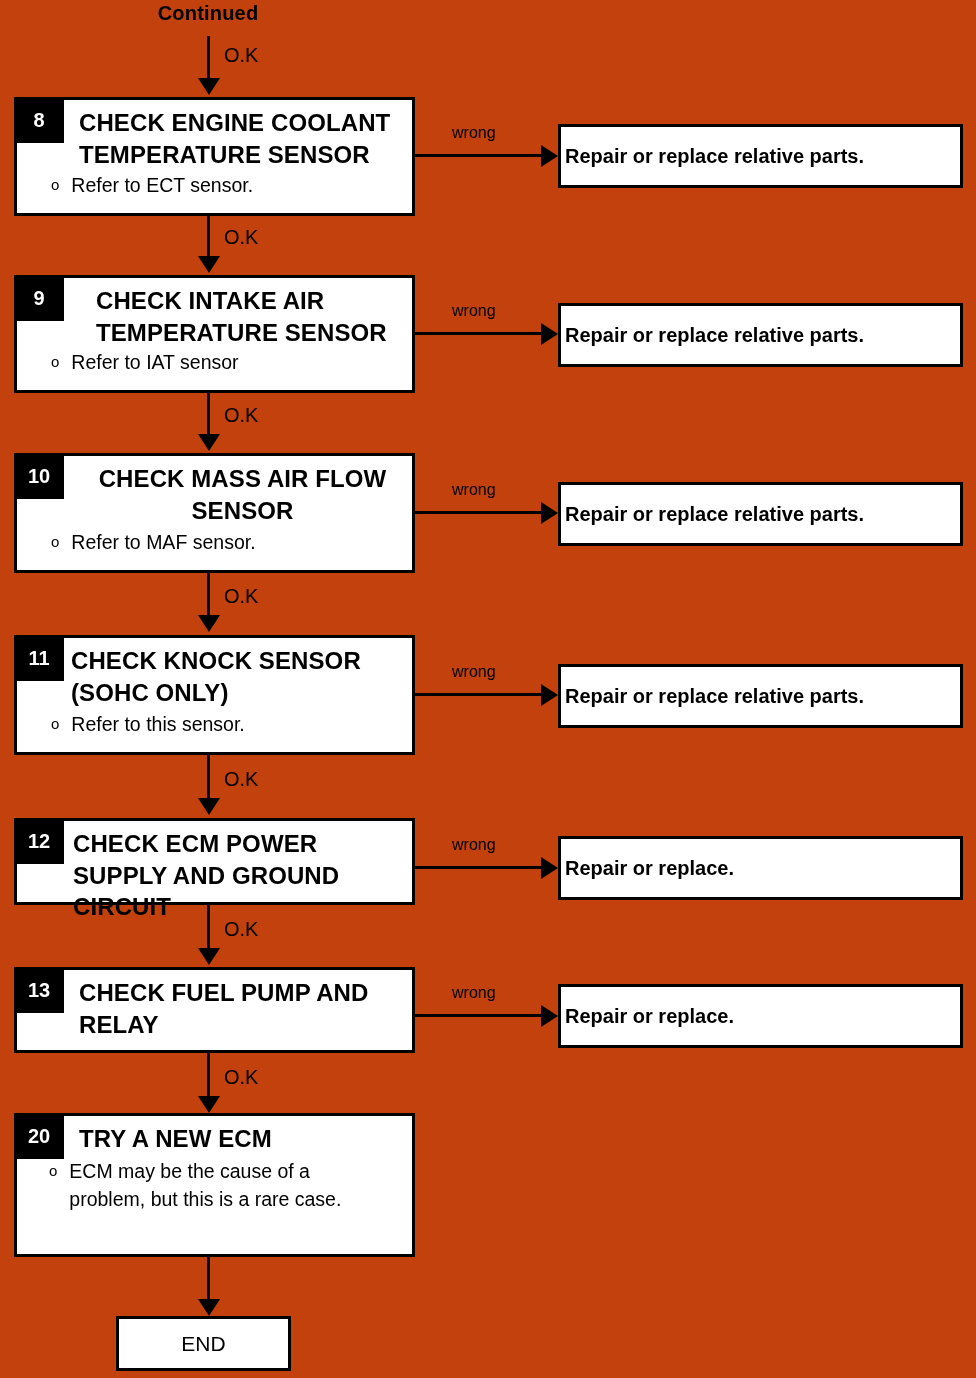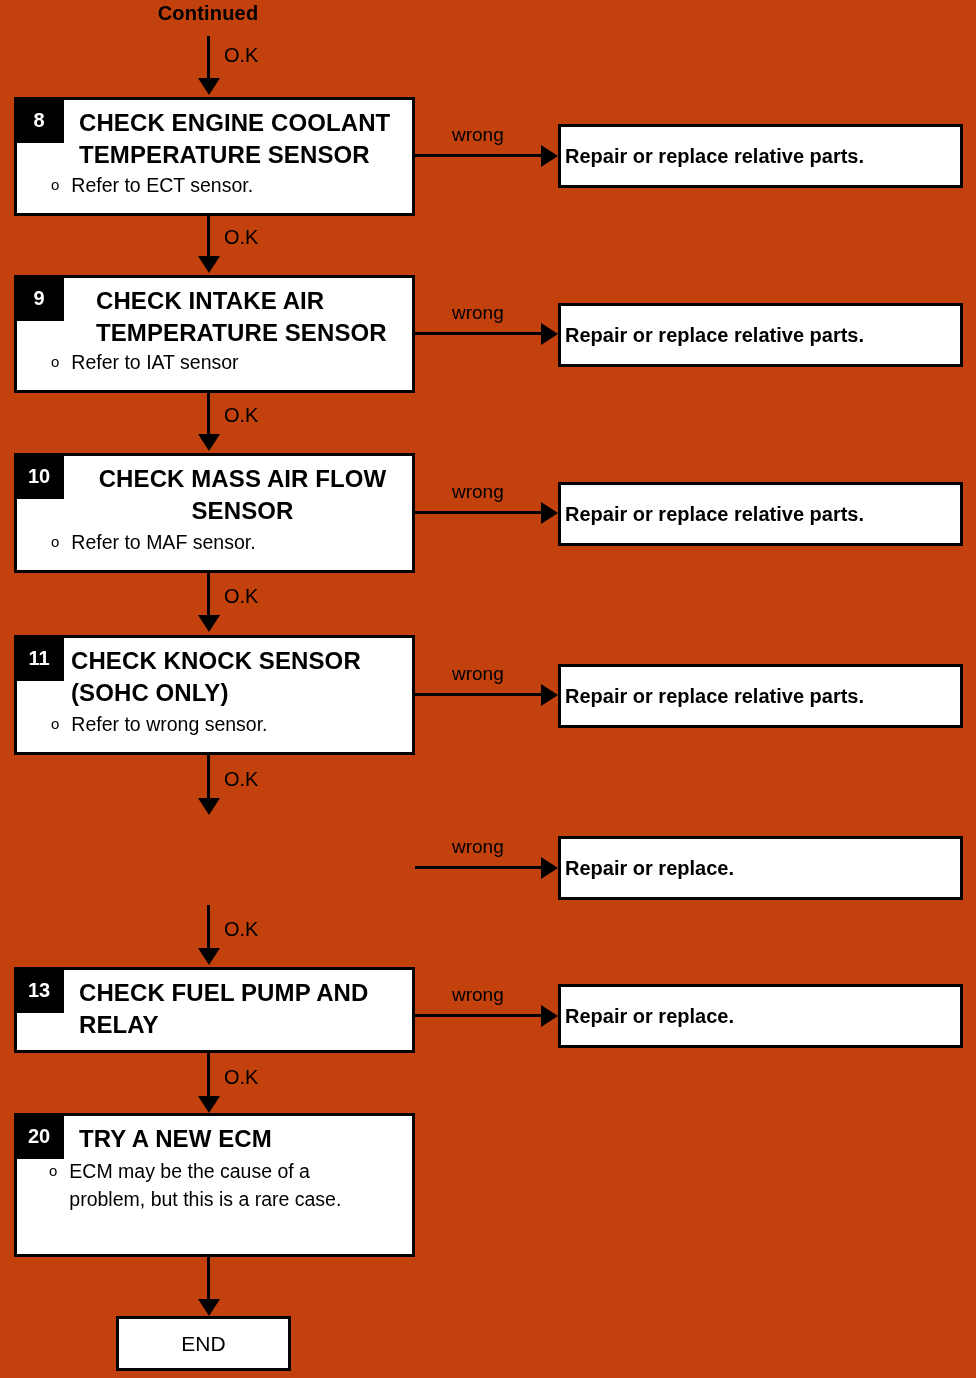--- a/index.html
+++ b/index.html
@@ -51,21 +51,21 @@
   }
   .arrowhead-right {
     position: absolute;
     width: 0; height: 0;
     border-top: 11px solid transparent;
     border-bottom: 11px solid transparent;
     border-left: 17px solid #000;
   }
   .edge-label {
     position: absolute;
-    font-size: 19px;
+    font-size: 16px;
     white-space: nowrap;
   }
   .edge-label.ok { font-size: 20px; }
 
   
   .step-box {
     position: absolute;
     border: 3px solid #000;
     background: #fff;
     box-sizing: border-box;
@@ -205,34 +205,38 @@
 
   <div class="vline" style="left:207px; top:573px; height:43px;"></div>
   <div class="arrowhead-down" style="left:198px; top:615px;"></div>
   <div class="edge-label ok" style="left:224px; top:585px;">O.K</div>
 
   <div class="step-box" style="left:14px; top:635px; width:401px; height:120px;">
     <div class="step-num">11</div>
     <div class="step-title" style="left:54px;">CHECK KNOCK SENSOR (SOHC ONLY)</div>
     <div class="step-bullet" style="top:73px;">
       <span class="bullet-marker">o</span>
-      <span class="bullet-text">Refer to wrong sensor.</span>
+      <span class="bullet-text">Refer to this sensor.</span>
     </div>
   </div>
   <div class="hline" style="left:415px; top:693px; width:128px;"></div>
   <div class="arrowhead-right" style="left:541px; top:684px;"></div>
   <div class="edge-label" style="left:452px; top:663px;">wrong</div>
   <div class="result-box" style="left:558px; top:664px; width:405px; height:64px;">
     <span class="result-text">Repair or replace relative parts.</span>
   </div>
 
   <div class="vline" style="left:207px; top:755px; height:44px;"></div>
   <div class="arrowhead-down" style="left:198px; top:798px;"></div>
   <div class="edge-label ok" style="left:224px; top:768px;">O.K</div>
 
+  <div class="step-box" style="left:14px; top:818px; width:401px; height:87px;">
+    <div class="step-num">12</div>
+    <div class="step-title" style="left:56px;">CHECK ECM POWER SUPPLY AND GROUND CIRCUIT</div>
+  </div>
   <div class="hline" style="left:415px; top:866px; width:128px;"></div>
   <div class="arrowhead-right" style="left:541px; top:857px;"></div>
   <div class="edge-label" style="left:452px; top:836px;">wrong</div>
   <div class="result-box" style="left:558px; top:836px; width:405px; height:64px;">
     <span class="result-text">Repair or replace.</span>
   </div>
 
   <div class="vline" style="left:207px; top:905px; height:44px;"></div>
   <div class="arrowhead-down" style="left:198px; top:948px;"></div>
   <div class="edge-label ok" style="left:224px; top:918px;">O.K</div>

